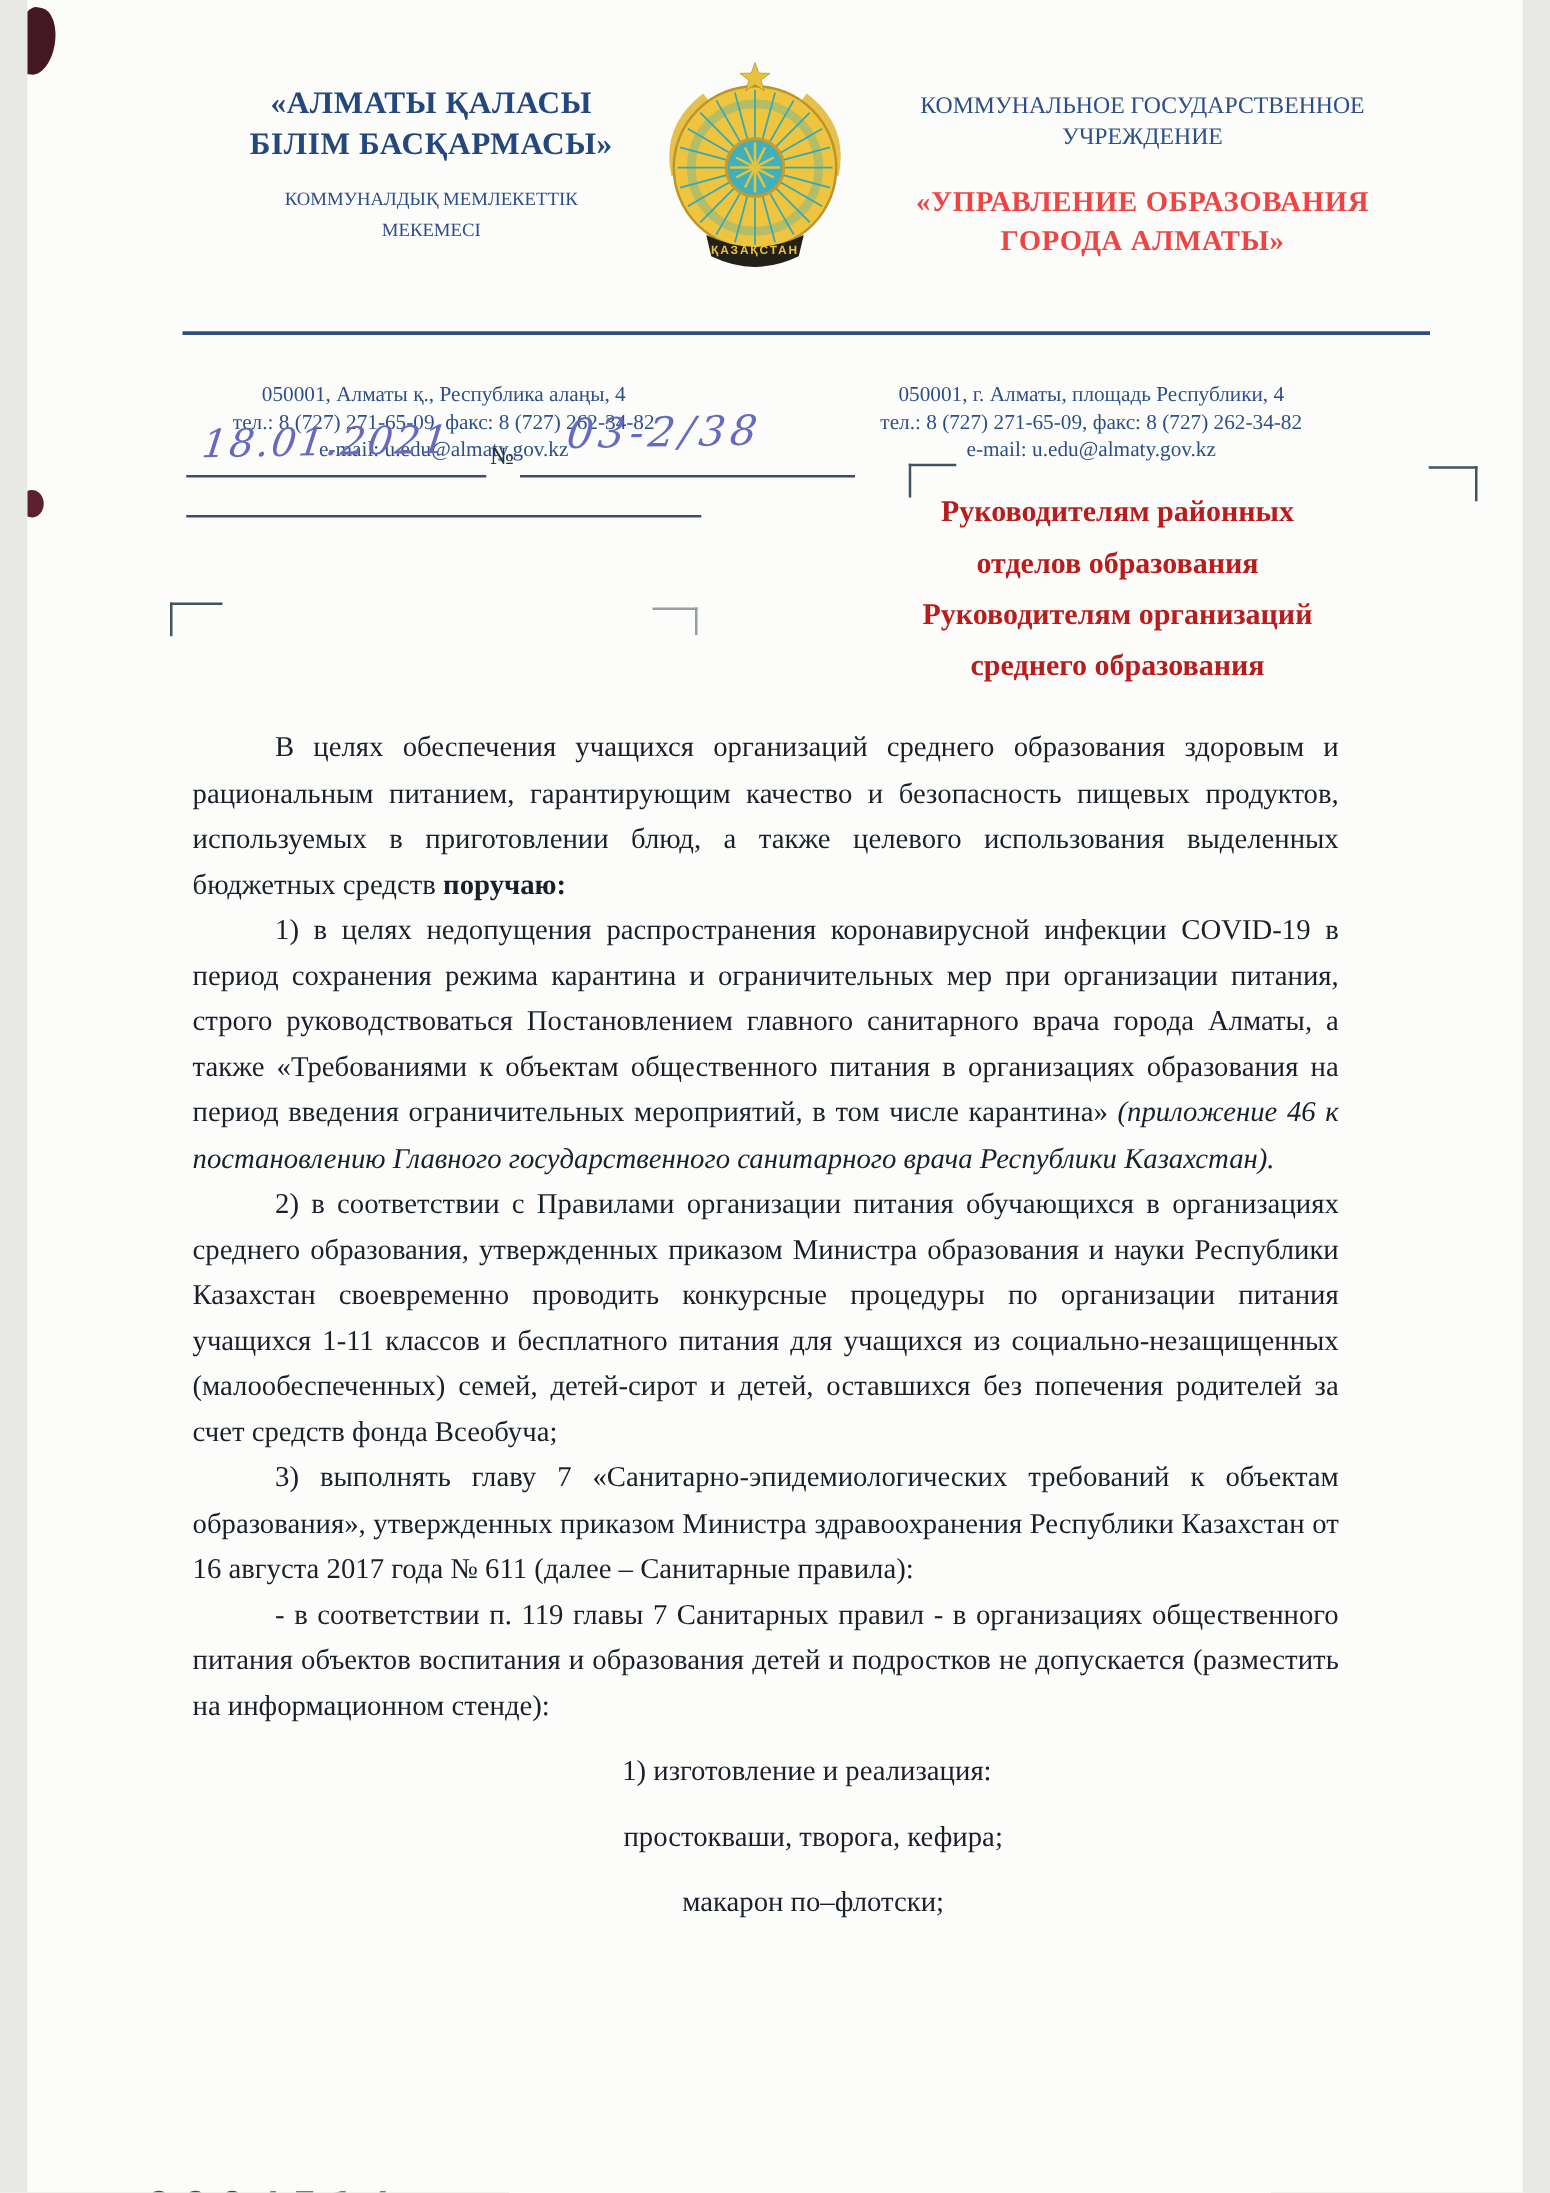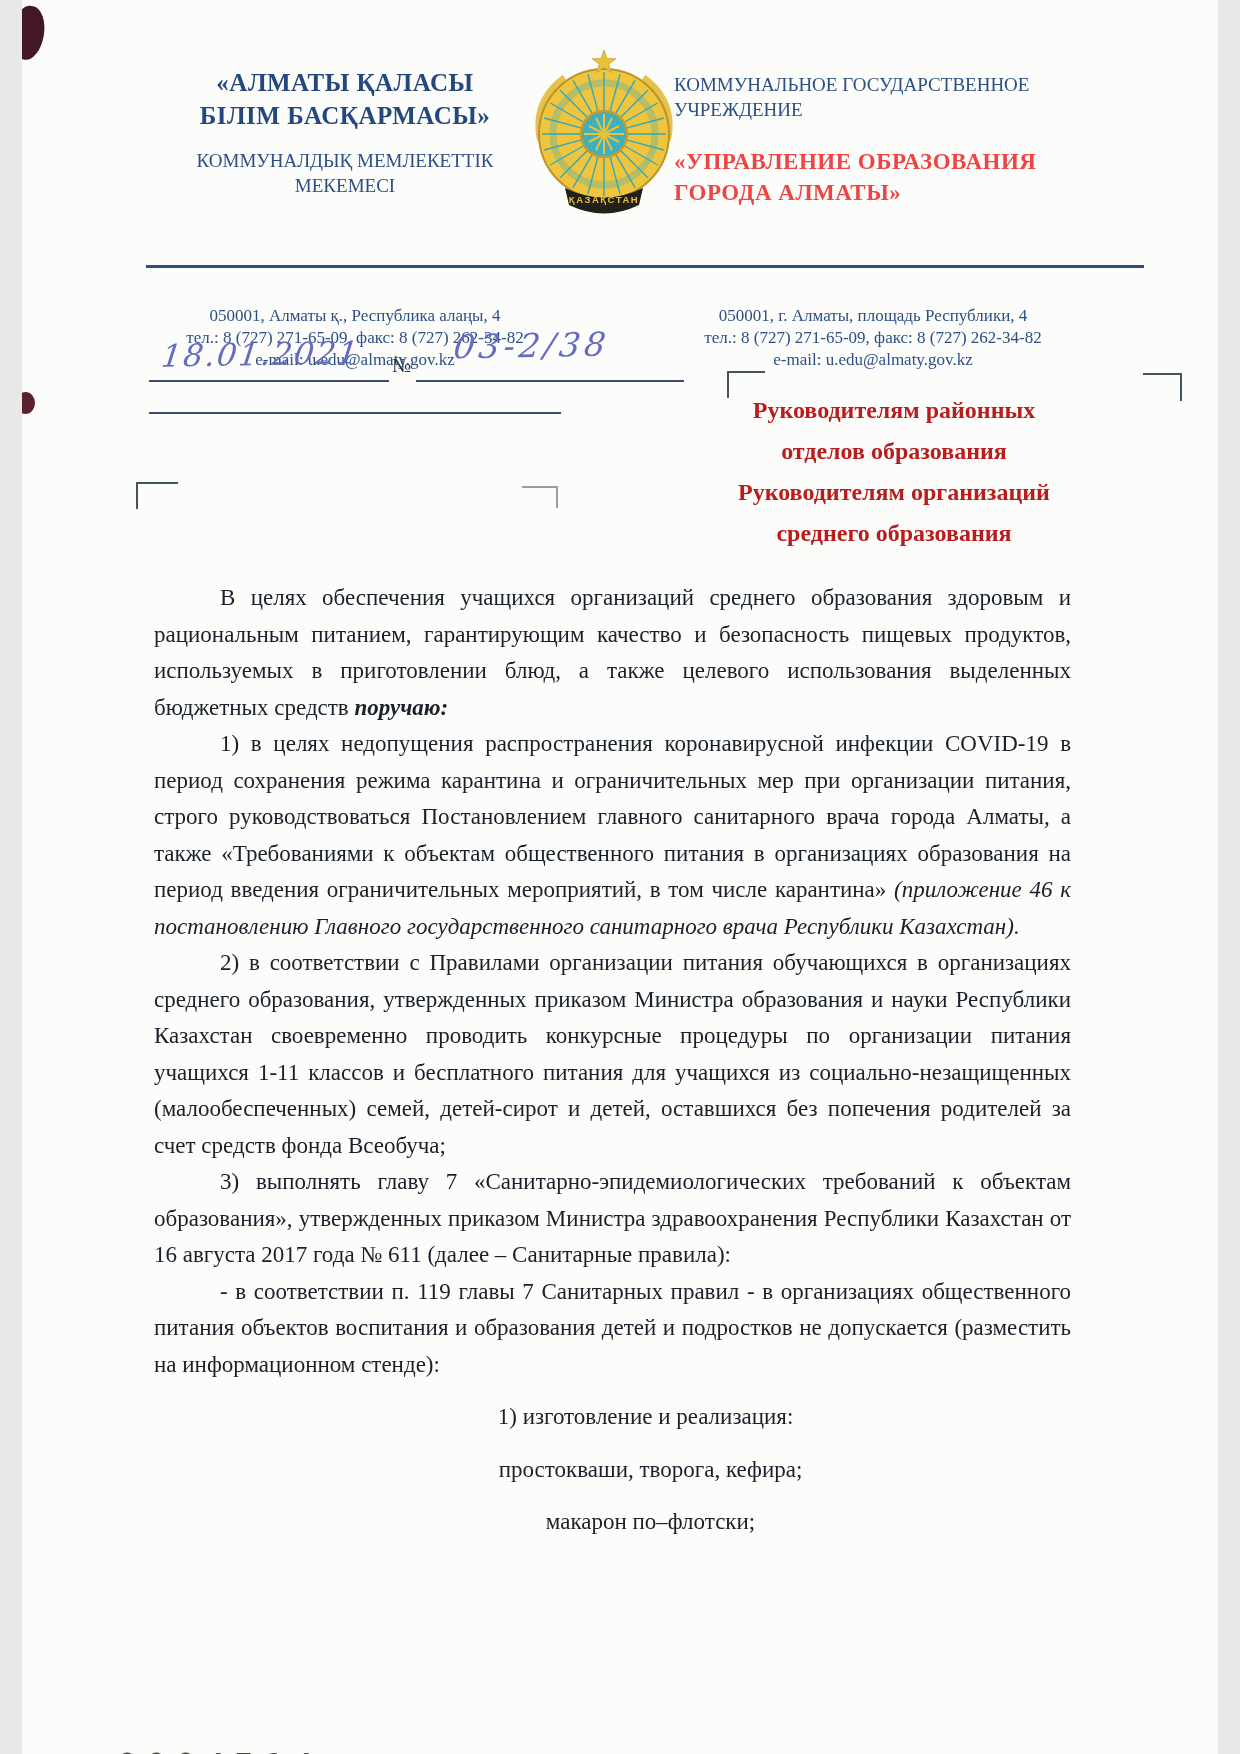--- a/index.html
+++ b/index.html
@@ -4,22 +4,22 @@
 <style>
   html,body{margin:0;padding:0;background:#e8e8e6;}
   .page{
     position:relative;width:1196px;height:1754px;margin:0 auto;
     background:#fcfcfa;overflow:hidden;
     font-family:"Liberation Serif", serif;color:#1a202a;
   }
   
   .org-left{position:absolute;left:108px;top:66px;width:430px;text-align:center;}
   .org-left .t{font-size:25px;font-weight:bold;color:#24477e;line-height:33px;letter-spacing:.5px;}
-  .org-left .s{margin-top:16px;font-size:19px;color:#2d4f86;line-height:25px;}
-  .org-right{position:absolute;left:652px;top:72px;width:480px;text-align:left;}
+  .org-left .s{margin-top:16px;font-size:15px;color:#2d4f86;line-height:25px;}
+  .org-right{position:absolute;left:652px;top:72px;width:480px;text-align:center;}
   .org-right .s{font-size:19px;color:#2d4f86;line-height:25px;}
   .org-right .t{margin-top:24px;font-size:23px;font-weight:bold;color:#ef4444;line-height:31px;letter-spacing:.5px;}
   .emblem{position:absolute;left:509px;top:44px;width:146px;height:178px;}
   
   .divider{position:absolute;left:124px;top:265px;width:998px;height:3px;background:#2e4d80;}
   .contacts{position:absolute;top:274px;font-size:17px;color:#2d4f86;line-height:22px;text-align:center;margin-top:31px;}
   .contacts.cl{left:116px;width:434px;}
   .contacts.cr{left:622px;width:458px;text-align:center;}
   
   .hand{font-family:"DejaVu Serif", serif;font-style:italic;color:#666bc0;transform:skewX(-8deg) rotate(-1deg);letter-spacing:2px;}
@@ -36,21 +36,21 @@
   .cb-rr{left:1121px;top:373px;width:37px;height:26px;border-right-width:2px;border-top-width:2px;}
   .cb-ll{left:114px;top:482px;width:40px;height:25px;border-left-width:2px;border-top-width:2px;}
   .cb-lr{left:500px;top:486px;width:34px;height:20px;border-right-width:2px;border-top-width:2px;opacity:.55;}
   
   .recipient{position:absolute;left:668px;top:390px;width:408px;text-align:center;
     font-weight:bold;font-size:24px;color:#b91c1c;line-height:41px;}
   
   .body-text{position:absolute;left:132px;top:580px;width:917px;
     font-size:23px;line-height:36.5px;color:#1a202a;text-align:justify;}
   .para{margin:0;text-indent:66px;}
-  .bi{font-weight:bold;font-style:italic;}
+  .bi{font-weight:bold;}
   .it{font-style:italic;}
   .sub{margin:16px;text-align:center;}
   .sub.i1{padding-left:66px;}
   .sub.i2{padding-left:76px;}
   
   .stamp{position:absolute;left:94px;top:1746px;font-family:"DejaVu Sans Mono", monospace;
     font-size:37px;color:#4c4a47;letter-spacing:7px;}
   
   .art{position:absolute;background:#431724;}
   .art1{left:-8px;top:6px;width:30px;height:54px;border-radius:42% 58% 55% 45%;transform:rotate(10deg);}

